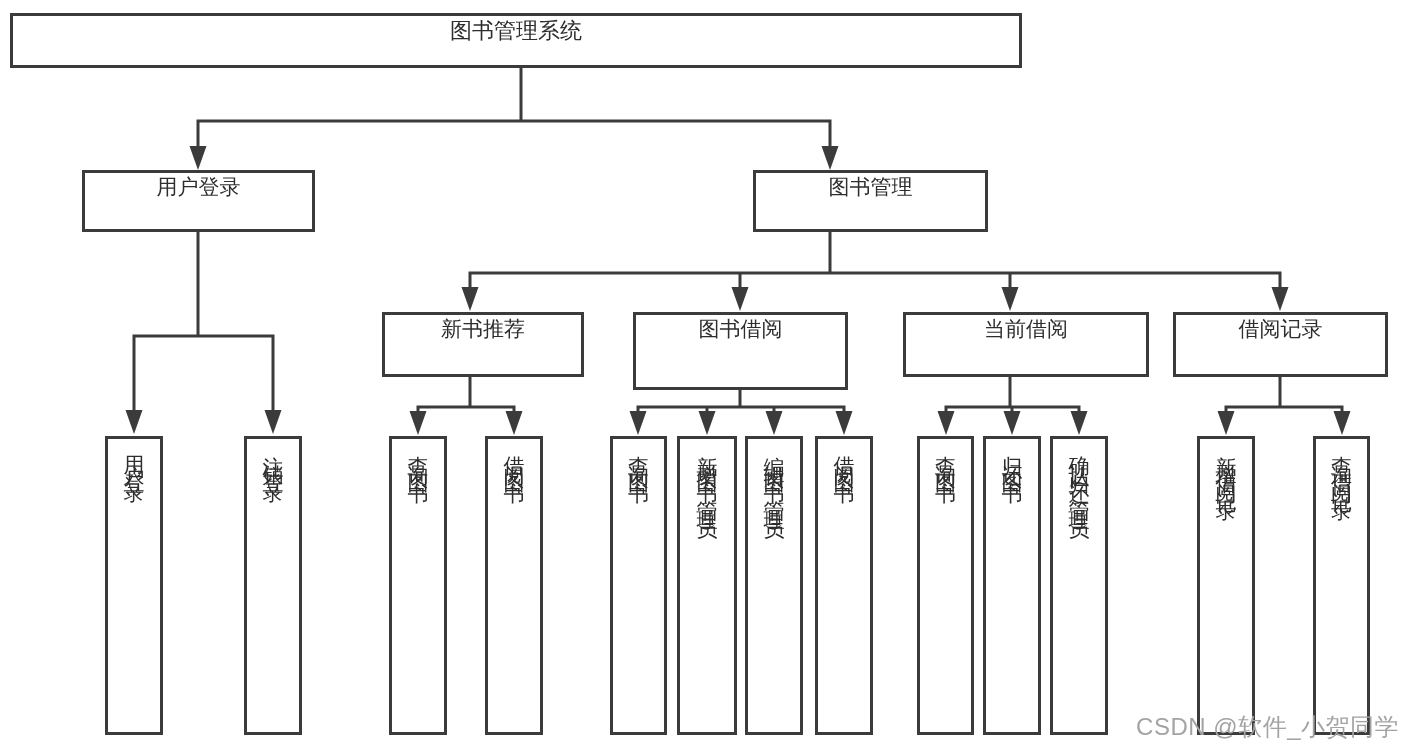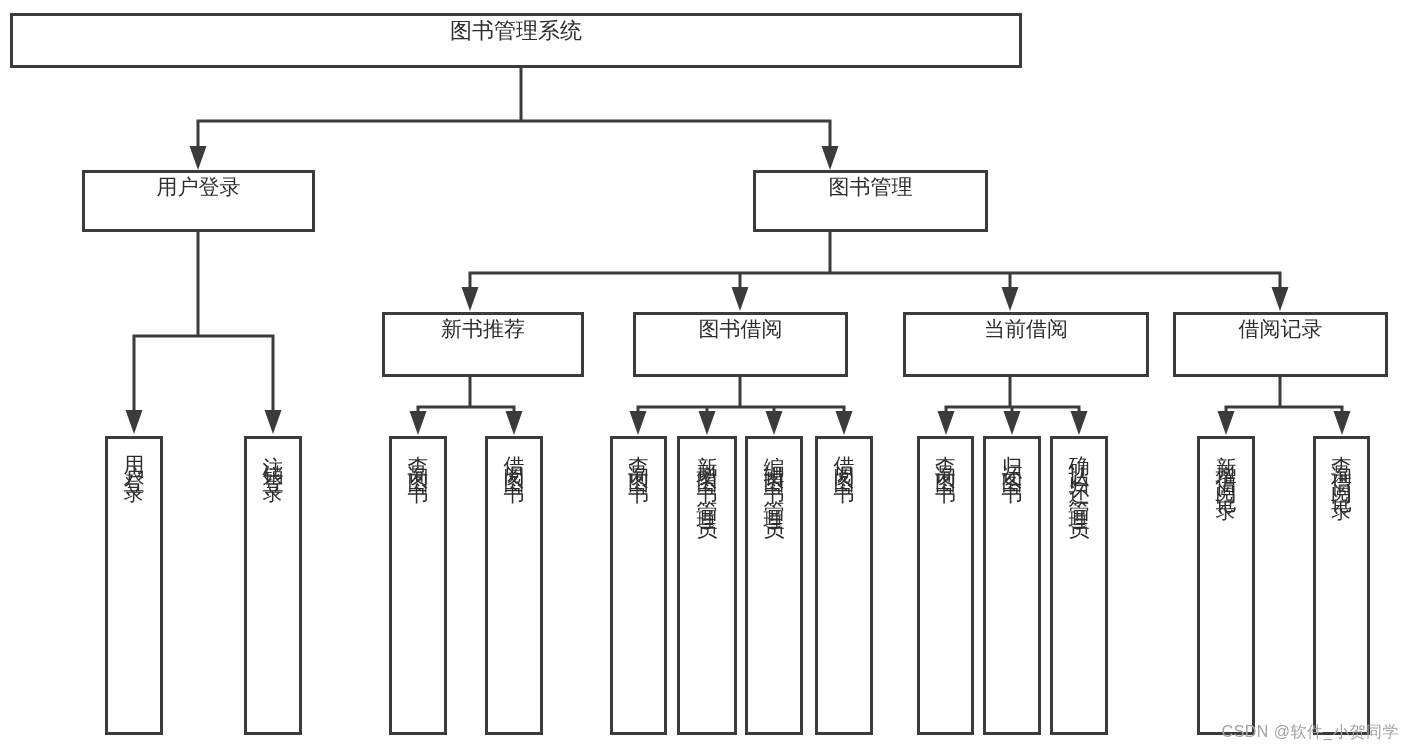--- a/index.html
+++ b/index.html
@@ -31,21 +31,21 @@
   .v-label{
     writing-mode:vertical-rl;
     text-orientation:mixed;
     font-size:21px;
     letter-spacing:9px;
     white-space:nowrap;
   }
   .watermark{
     position:absolute;right:6px;bottom:4px;
     color:var(--watermark);
-    font-size:16px;z-index:2;letter-spacing:0.5px;
+    font-size:24px;z-index:2;letter-spacing:0.5px;
     white-space:nowrap;
   }
 </style>
 </head>
 <body>
 
 <div class="canvas">
 
   <svg class="connectors" viewBox="0 0 1405 747" xmlns="http://www.w3.org/2000/svg">
     <g>
@@ -109,21 +109,21 @@
   <div class="node" style="left:82px;top:170px;width:233px;height:62px;">
     <span class="h-label">用户登录</span>
   </div>
   <div class="node" style="left:712px;top:170px;width:235px;height:62px;margin-left:41px;">
     <span class="h-label">图书管理</span>
   </div>
 
   <div class="node" style="left:363px;top:312px;width:202px;height:65px;margin-left:19px;">
     <span class="h-label">新书推荐</span>
   </div>
-  <div class="node" style="left:633px;top:312px;width:215px;height:65px;">
+  <div class="node" style="left:633px;top:312px;width:215px;height:78px;">
     <span class="h-label">图书借阅</span>
   </div>
   <div class="node" style="left:903px;top:312px;width:246px;height:65px;">
     <span class="h-label">当前借阅</span>
   </div>
   <div class="node" style="left:1173px;top:312px;width:215px;height:65px;">
     <span class="h-label">借阅记录</span>
   </div>
 
   <div class="node" style="left:105px;top:436px;width:58px;height:299px;">

